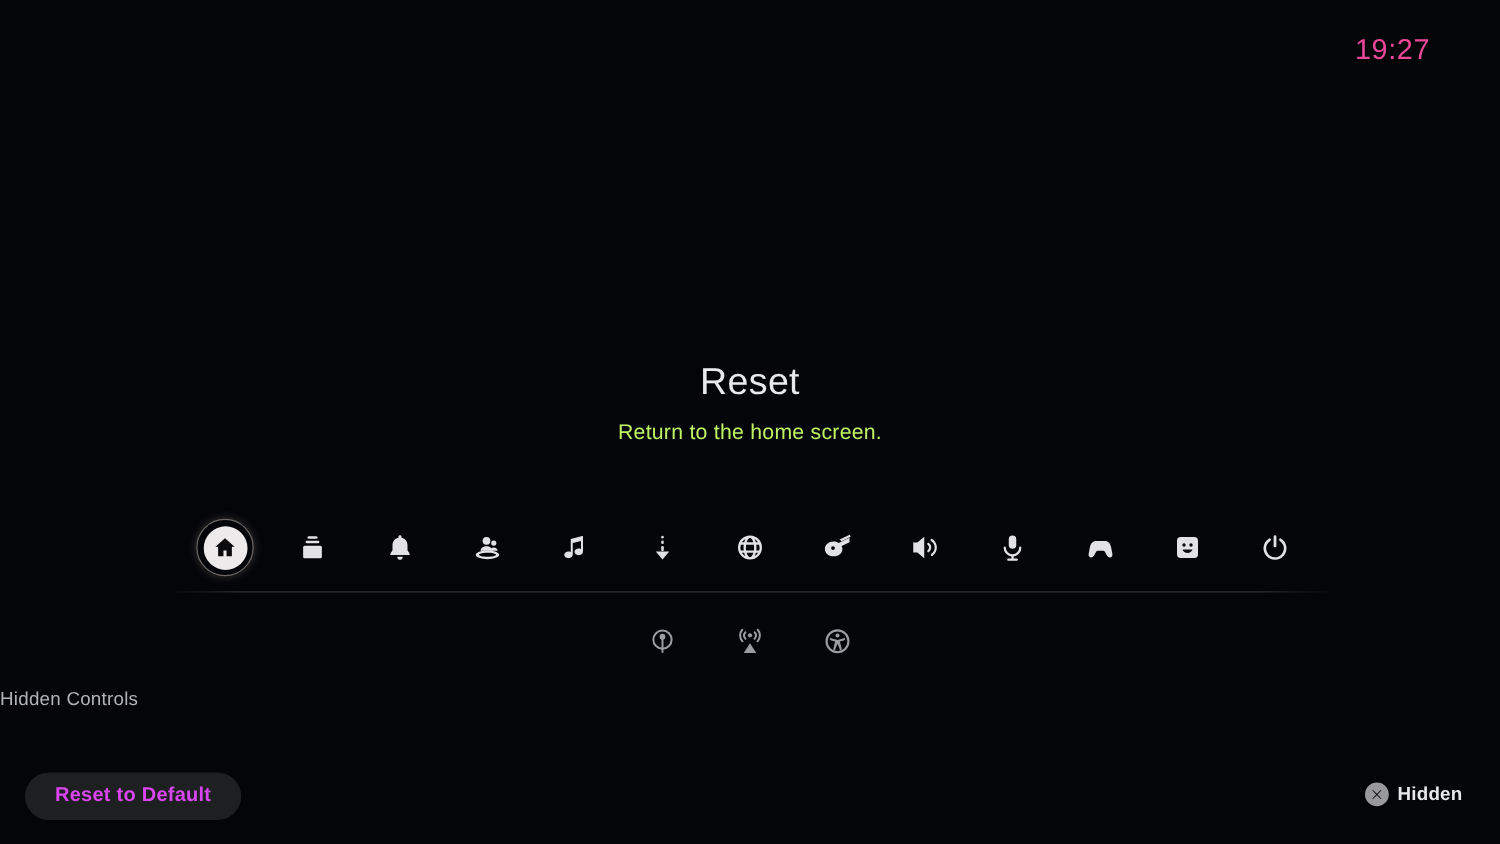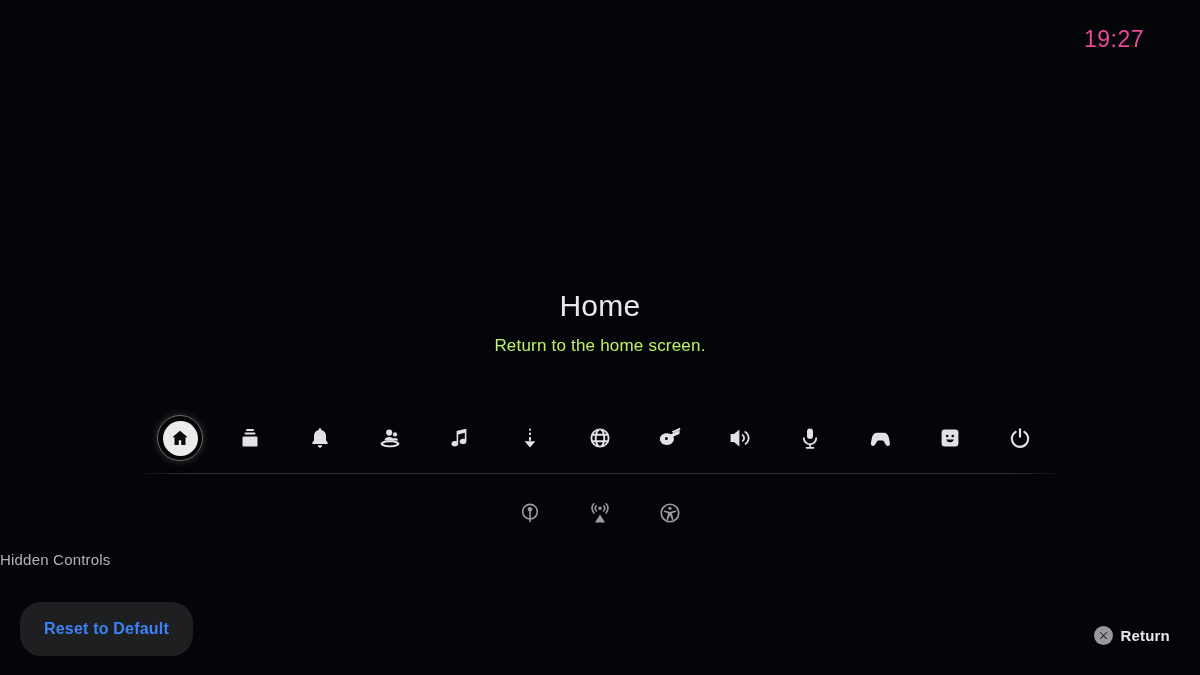--- a/index.html
+++ b/index.html
@@ -115,26 +115,26 @@
     font-size:15px;
     font-weight:300;
     letter-spacing:.2px;
     color:#b2b3b8;
   }
 
   
   .reset-btn {
     position:absolute;
     left:20px; bottom:19px;
-    height:54px;
+    height:38px;
     padding:0 24px;
     border:none;
     border-radius:21px;
     background:#1e1f21;
-    color:#3b82f6;
+    color:#d946ef;
     font-family:"Liberation Sans", sans-serif;
     font-size:16px;
     font-weight:700;
     letter-spacing:.2px;
     display:flex;
     align-items:center;
     cursor:pointer;
   }
 
   
@@ -160,21 +160,21 @@
     letter-spacing:.2px;
     color:#e8e8ea;
   }
 </style>
 </head>
 <body>
 
 <div class="clock">19:27</div>
 
 <div class="title-block">
-  <div class="title">Home</div>
+  <div class="title">Reset</div>
   <div class="subtitle">Return to the home screen.</div>
 </div>
 
 <div class="icon-row">
 
   <div class="icon-cell selected">
     <div class="sel-disc">
       <span>
         <svg width="20" height="20" viewBox="0 0 24 24">
             <path d="M12 3.2 2.8 11.2h2.6v9.2h5.1v-5.6h3v5.6h5.1v-9.2h2.6z"></path>
@@ -339,14 +339,14 @@
 <div class="hidden-label">Hidden Controls</div>
 
 <button class="reset-btn">Reset to Default</button>
 
 <div class="select-hint">
   <span class="cross-badge">
     <svg width="11" height="11" viewBox="0 0 12 12">
       <path d="M2.6 2.1 6 5.5l3.4-3.4.6.6L6.6 6.1 10 9.5l-.6.6L6 6.7 2.6 10.1l-.6-.6 3.4-3.4L2 2.7z" fill="#111214"></path>
     </svg>
   </span>
-  <span class="select-text">Return</span>
+  <span class="select-text">Hidden</span>
 </div>
 
 </body></html>

